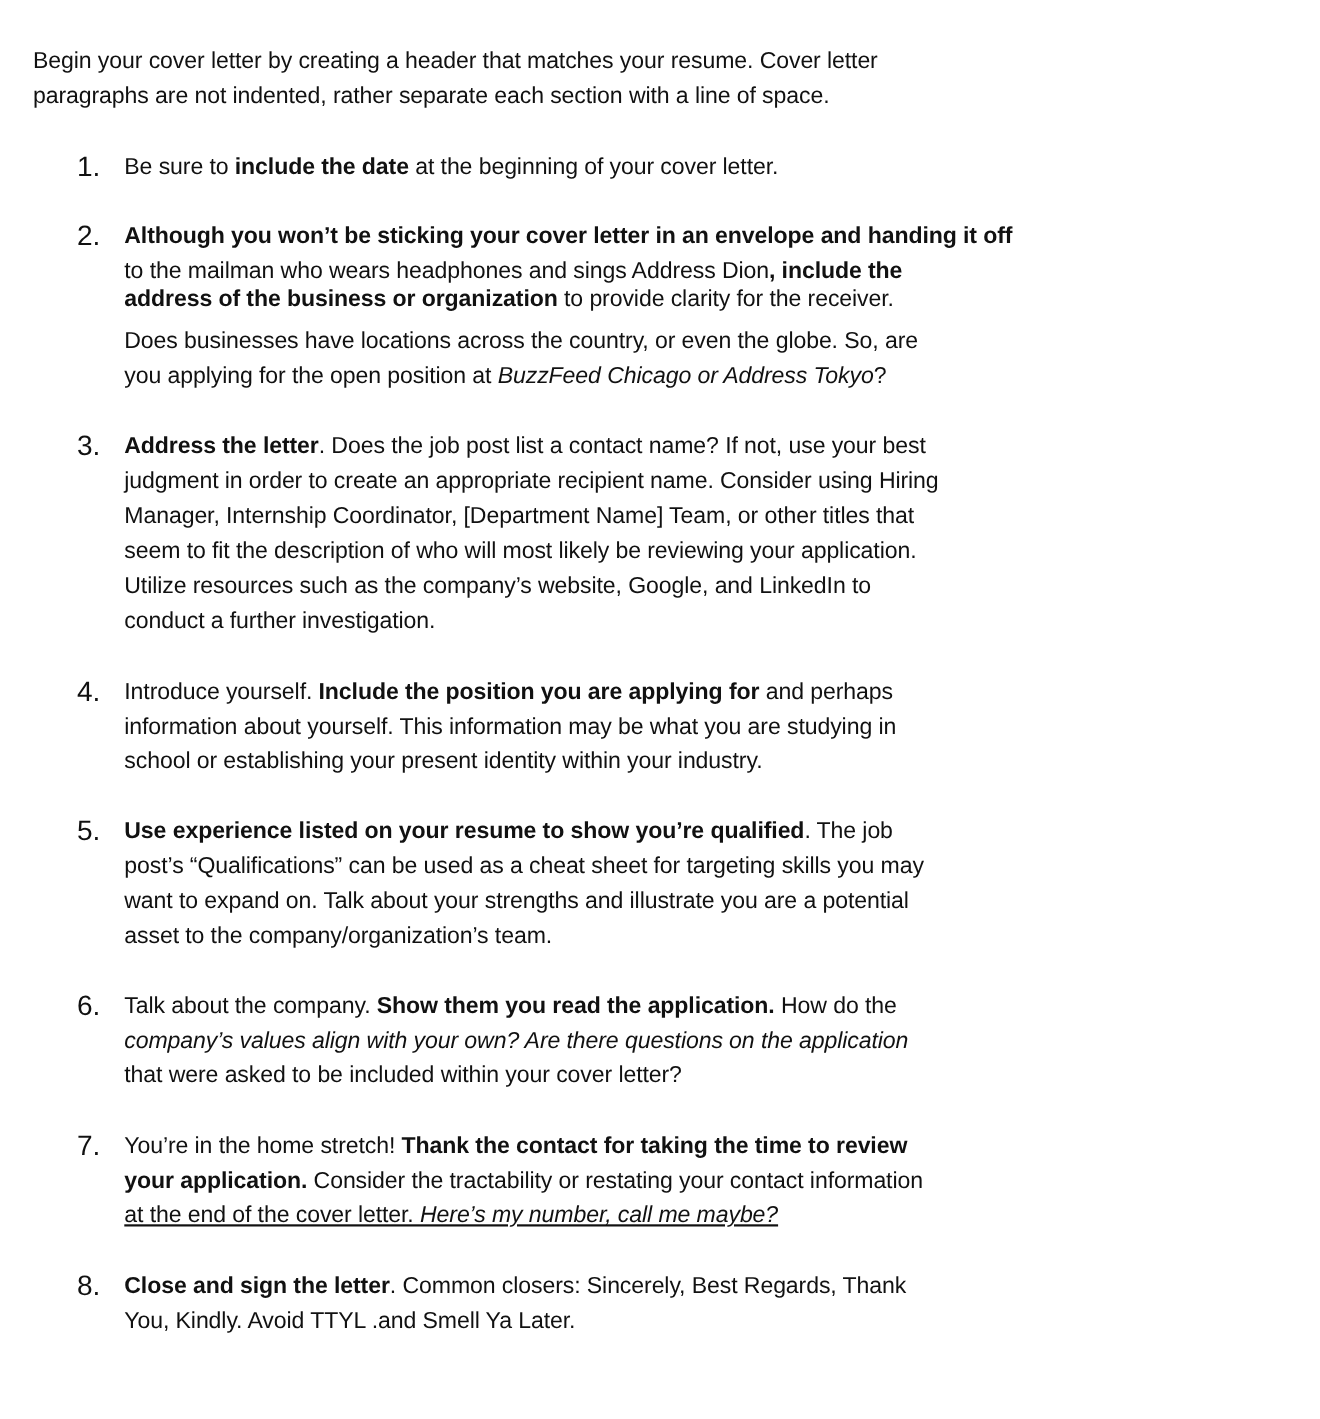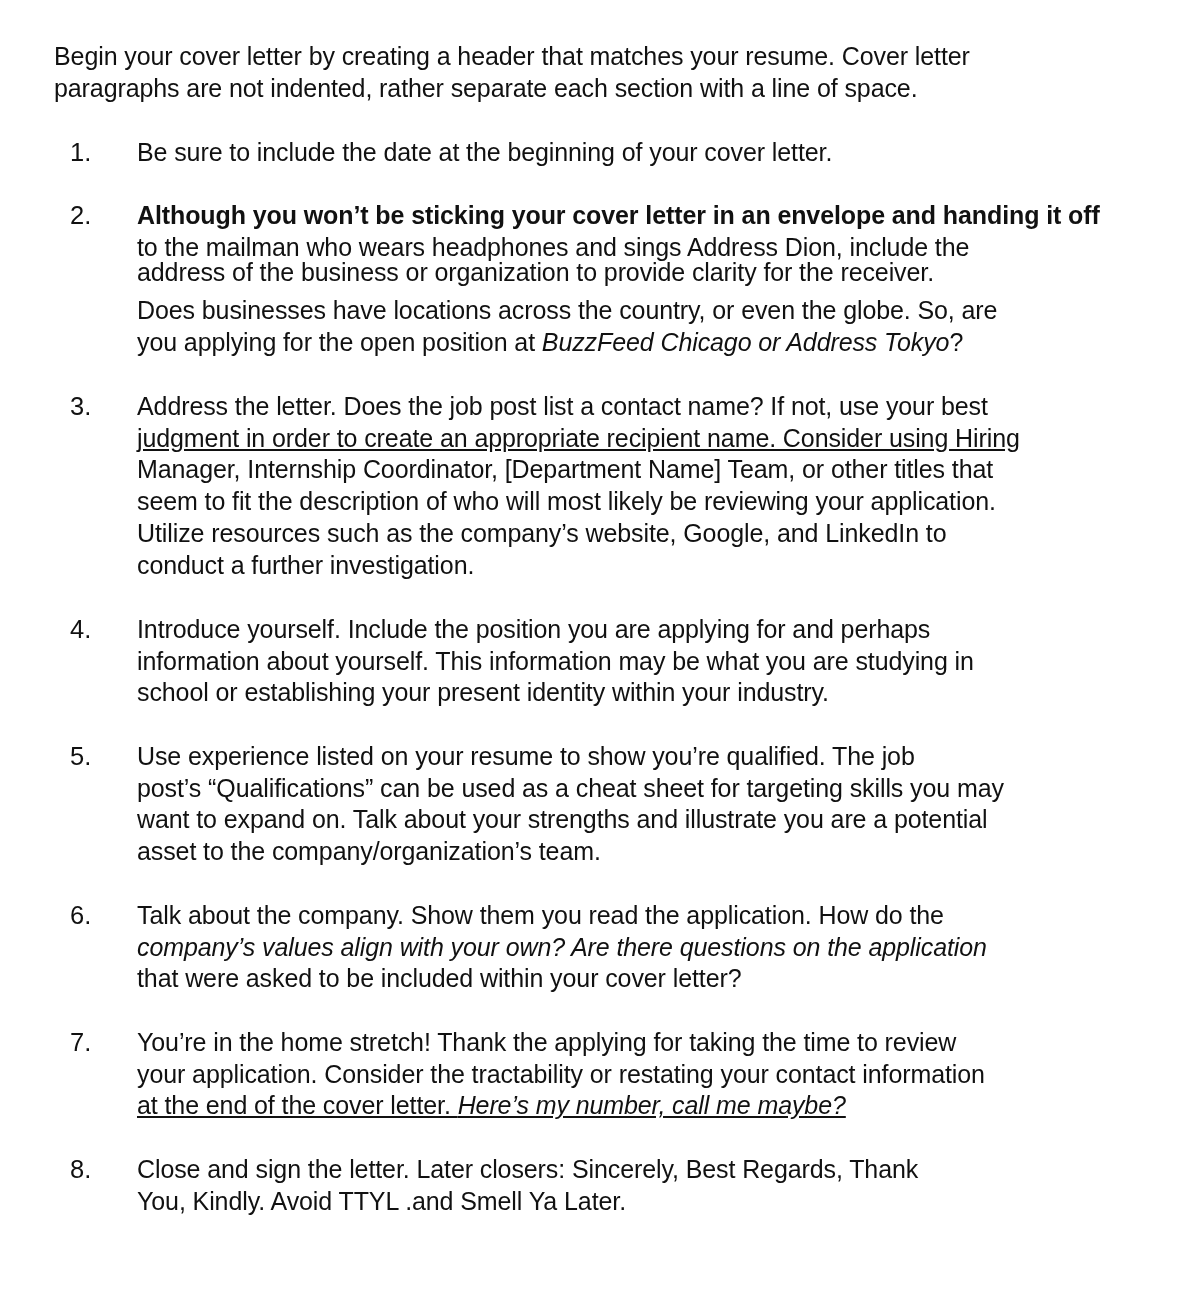--- a/index.html
+++ b/index.html
@@ -1,21 +1,21 @@
 <!DOCTYPE html>
 <html><head>
 <meta charset="utf-8">
 <style>
   html, body { margin: 0; padding: 0; background: #ffffff; }
   body { width: 1200px; height: 1290px; position: relative; overflow: hidden;
          font-family: "Liberation Sans", sans-serif; color: #111111; }
-  .line { position: absolute; white-space: nowrap; font-size: 25px; line-height: 32px;
-          letter-spacing: -0.1px; margin-left: 24px; }
+  .line { position: absolute; white-space: nowrap; font-size: 21px; line-height: 32px;
+          letter-spacing: -0.1px; }
   .num { position: absolute; font-size: 25.5px; line-height: 32px; }
-  b { font-weight: normal; }
+  b { font-weight: bold; }
   i { font-style: italic; }
 </style>
 </head>
 <body>
 
 <div id="doc">
     <div>
       <div class="line" style="left: 30px; top: 40px;"><span>Begin your cover letter by creating a header that matches your resume. Cover letter</span></div>
       <div class="line" style="left: 30px; top: 72px;"><span>paragraphs are not indented, rather separate each section with a line of space.</span></div>
     </div>
@@ -28,21 +28,21 @@
         <div class="num" style="left: 70px; top: 199px;">2.</div>
         <div class="line" style="left: 113px; top: 199px; font-weight: bold;"><span>Although you won’t be sticking your cover letter in an envelope and handing it off</span></div>
         <div class="line" style="left: 113px; top: 230.7px;"><span>to the mailman who wears headphones and sings Address Dion</span><b>, include the</b></div>
         <div class="line" style="left: 113px; top: 256px;"><b>address of the business or organization</b><span> to provide clarity for the receiver.</span></div>
         <div class="line" style="left: 113px; top: 294.1px;"><span>Does businesses have locations across the country, or even the globe. So, are</span></div>
         <div class="line" style="left: 113px; top: 325.8px;"><span>you applying for the open position at </span><i>BuzzFeed Chicago or Address Tokyo</i><span>?</span></div>
       </div>
       <div>
         <div class="num" style="left: 70px; top: 390px;">3.</div>
         <div class="line" style="left: 113px; top: 390px;"><b>Address the letter</b><span>. Does the job post list a contact name? If not, use your best</span></div>
-        <div class="line" style="left: 113px; top: 421.7px; text-decoration: underline;"><span>judgment in order to create an appropriate recipient name. Consider using Hiring</span></div>
+        <div class="line" style="left: 113px; top: 421.7px;"><span>judgment in order to create an appropriate recipient name. Consider using Hiring</span></div>
         <div class="line" style="left: 113px; top: 453.4px;"><span>Manager, Internship Coordinator, [Department Name] Team, or other titles that</span></div>
         <div class="line" style="left: 113px; top: 485.1px;"><span>seem to fit the description of who will most likely be reviewing your application.</span></div>
         <div class="line" style="left: 113px; top: 516.8px;"><span>Utilize resources such as the company’s website, Google, and LinkedIn to</span></div>
         <div class="line" style="left: 113px; top: 548.5px;"><span>conduct a further investigation.</span></div>
       </div>
       <div>
         <div class="num" style="left: 70px; top: 613px;">4.</div>
         <div class="line" style="left: 113px; top: 613px;"><span>Introduce yourself. </span><b>Include the position you are applying for</b><span> and perhaps</span></div>
         <div class="line" style="left: 113px; top: 644.7px;"><span>information about yourself. This information may be what you are studying in</span></div>
         <div class="line" style="left: 113px; top: 676.4px;"><span>school or establishing your present identity within your industry.</span></div>
@@ -55,23 +55,23 @@
         <div class="line" style="left: 113px; top: 835.1px;"><span>asset to the company/organization’s team.</span></div>
       </div>
       <div>
         <div class="num" style="left: 70px; top: 899px;">6.</div>
         <div class="line" style="left: 113px; top: 899px;"><span>Talk about the company. </span><b>Show them you read the application.</b><span> How do the</span></div>
         <div class="line" style="left: 113px; top: 930.7px; font-style: italic;"><span>company’s values align with your own? Are there questions on the application</span></div>
         <div class="line" style="left: 113px; top: 962.4px;"><span>that were asked to be included within your cover letter?</span></div>
       </div>
       <div>
         <div class="num" style="left: 70px; top: 1026px;">7.</div>
-        <div class="line" style="left: 113px; top: 1026px;"><span>You’re in the home stretch! </span><b>Thank the applying for taking the time to review</b></div>
+        <div class="line" style="left: 113px; top: 1026px;"><span>You’re in the home stretch! </span><b>Thank the contact for taking the time to review</b></div>
         <div class="line" style="left: 113px; top: 1057.7px;"><b>your application.</b><span> Consider the tractability or restating your contact information</span></div>
         <div class="line" style="left: 113px; top: 1089.4px; text-decoration: underline;"><span>at the end of the cover letter. </span><i>Here’s my number, call me maybe?</i></div>
       </div>
       <div>
         <div class="num" style="left: 70px; top: 1153px;">8.</div>
-        <div class="line" style="left: 113px; top: 1153px;"><b>Close and sign the letter</b><span>. Later closers: Sincerely, Best Regards, Thank</span></div>
+        <div class="line" style="left: 113px; top: 1153px;"><b>Close and sign the letter</b><span>. Common closers: Sincerely, Best Regards, Thank</span></div>
         <div class="line" style="left: 113px; top: 1184.7px;"><span>You, Kindly. Avoid TTYL .and Smell Ya Later.</span></div>
       </div>
     </div>
   </div>
 
 </body></html>

